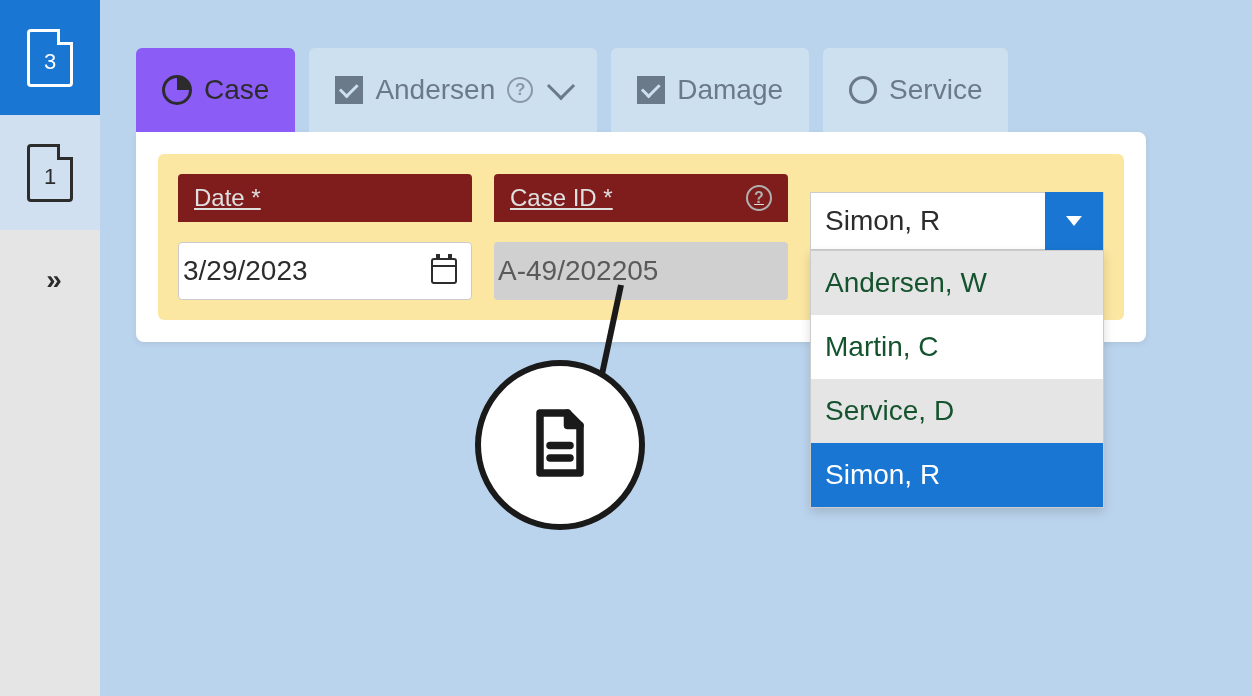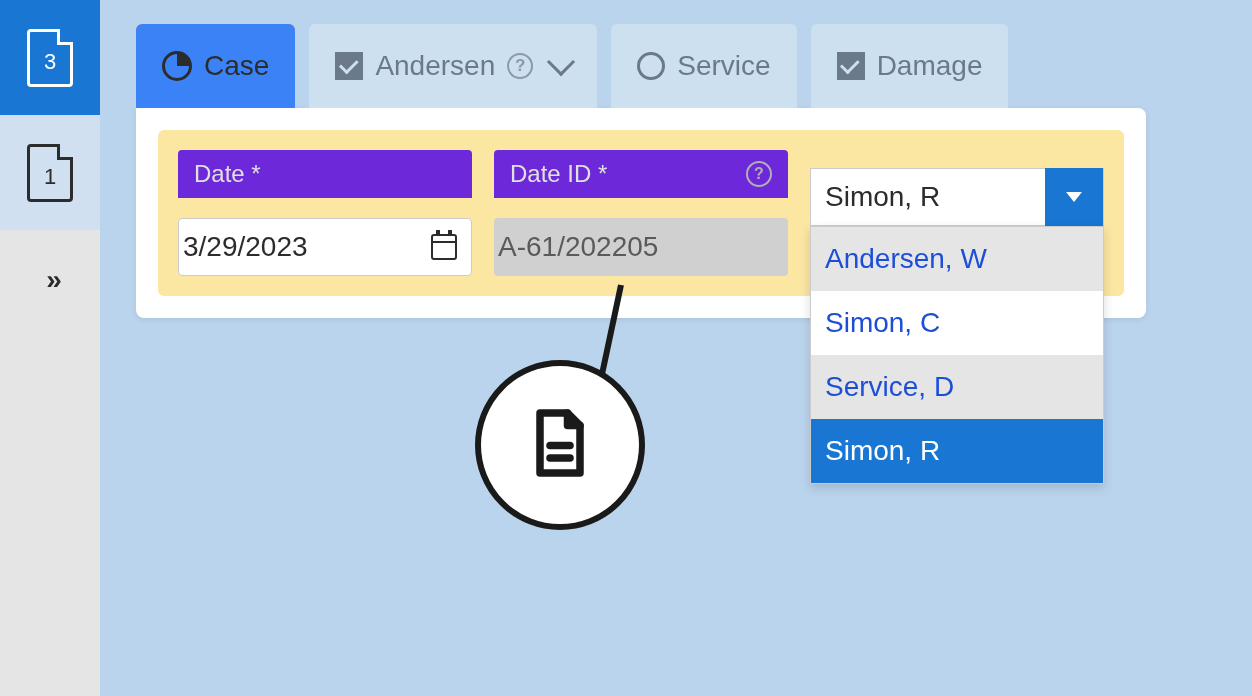--- a/index.html
+++ b/index.html
@@ -107,22 +107,23 @@
       gap: 12px;
       padding: 18px 26px;
       border-radius: 6px 6px 0 0;
       font-size: 28px;
       color: #6b7a8a;
       background: #cce0f0;
       cursor: pointer;
       height: 84px;
     }
     .tab.active {
-      background: #3b82f6;
+      background: #8b5cf6;
       color: #2c2c2c;
+      margin-top: 24px;
     }
     .tab .pie-icon {
       width: 30px;
       height: 30px;
       border-radius: 50%;
       border: 3px solid #2c2c2c;
       background: conic-gradient(#2c2c2c 0deg 90deg, transparent 90deg 360deg);
       position: relative;
     }
     .checkbox-icon {
@@ -181,29 +182,30 @@
       padding: 20px;
       display: flex;
       gap: 22px;
     }
     .form-field {
       flex: 1;
       display: flex;
       flex-direction: column;
     }
     .field-header {
-      background: #6d28d9;
+      background: #7f1d1d;
       color: #e0e0e0;
       font-size: 24px;
       padding: 10px 16px;
       border-radius: 4px 4px 0 0;
       display: flex;
       align-items: center;
       justify-content: space-between;
       height: 48px;
+      text-decoration: underline;
     }
     .field-input {
       background: #fff;
       border: 1px solid #ccc;
       border-radius: 4px;
       margin-top: 20px;
       height: 58px;
       display: flex;
       align-items: center;
       padding: 0 4px;
@@ -293,21 +295,21 @@
       left: 0;
       right: 0;
       background: #fff;
       border: 1px solid #ccc;
       z-index: 10;
       box-shadow: 0 4px 10px rgba(0,0,0,0.15);
     }
     .dropdown-item {
       padding: 16px 14px;
       font-size: 28px;
-      color: #1d4ed8;
+      color: #14532d;
       cursor: pointer;
     }
     .dropdown-item.alt {
       background: #e5e5e5;
     }
     .dropdown-item.selected {
       background: #1976d2;
       color: #fff;
     }
 
@@ -368,61 +370,61 @@
       <div class="pie-icon"></div>
       <span>Case</span>
     </div>
     <div class="tab">
       <div class="checkbox-icon"></div>
       <span>Andersen</span>
       <div class="help-icon">?</div>
       <div class="chevron-down"></div>
     </div>
     <div class="tab">
+      <div class="checkbox-icon"></div>
+      <span>Damage</span>
+    </div>
+    <div class="tab">
       <div class="circle-icon"></div>
       <span>Service</span>
-    </div>
-    <div class="tab">
-      <div class="checkbox-icon"></div>
-      <span>Damage</span>
     </div>
   </div>
 
   <div class="panel">
     <div class="form-row">
 
       <div class="form-field">
         <div class="field-header">
           <span>Date *</span>
         </div>
         <div class="field-input">
           <span>3/29/2023</span>
           <div class="calendar-icon"></div>
         </div>
       </div>
 
       <div class="form-field">
         <div class="field-header">
-          <span>Date ID *</span>
+          <span>Case ID *</span>
           <div class="help-icon-header">?</div>
         </div>
         <div class="field-input disabled">
-          <span>A-61/202205</span>
+          <span>A-49/202205</span>
         </div>
       </div>
 
       <div class="form-field">
         <div class="select-wrapper">
           <div class="select-display">
             <span class="val">Simon, R</span>
             <div class="select-caret"></div>
           </div>
           <div class="dropdown-list">
             <div class="dropdown-item alt">Andersen, W</div>
-            <div class="dropdown-item">Simon, C</div>
+            <div class="dropdown-item">Martin, C</div>
             <div class="dropdown-item alt">Service, D</div>
             <div class="dropdown-item selected">Simon, R</div>
           </div>
         </div>
       </div>
 
     </div>
   </div>
 </div>
 

